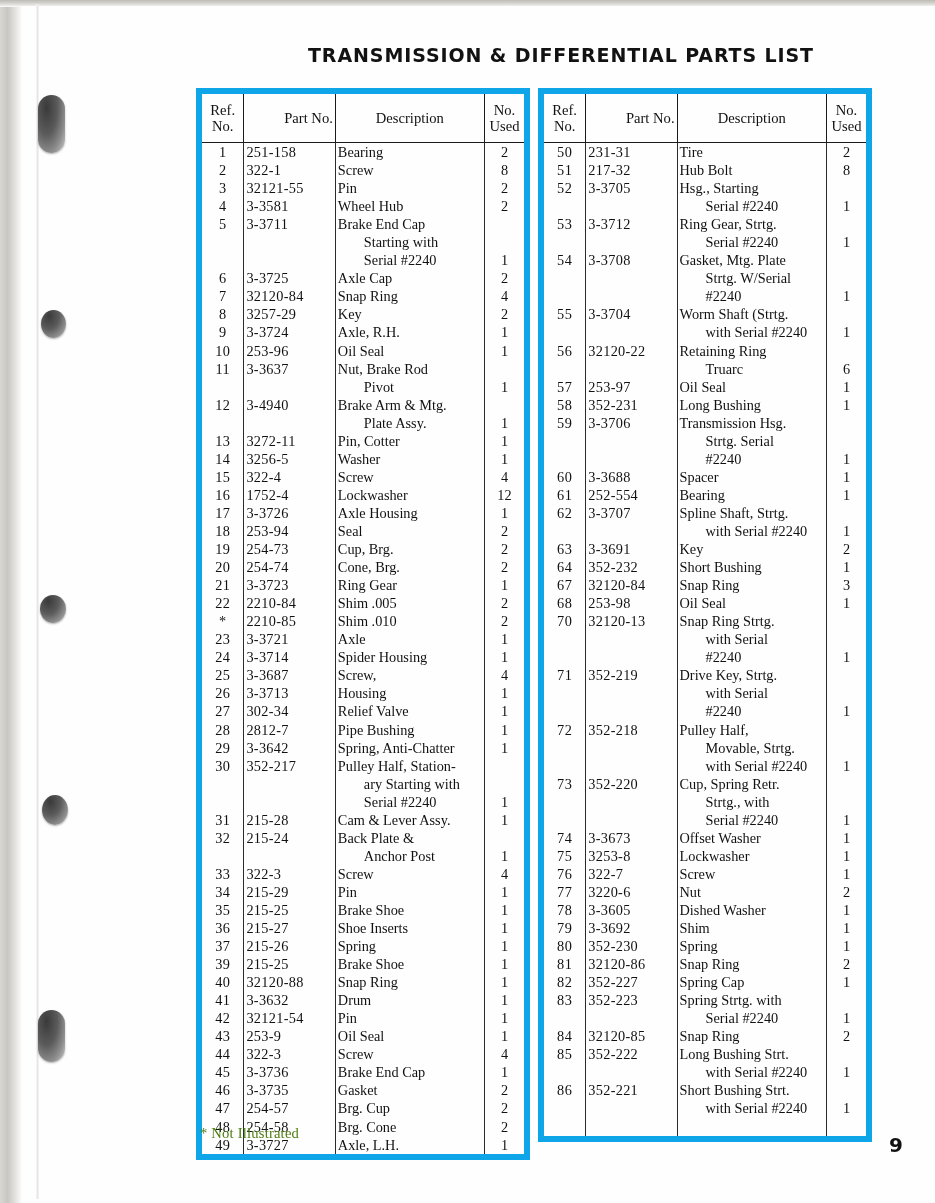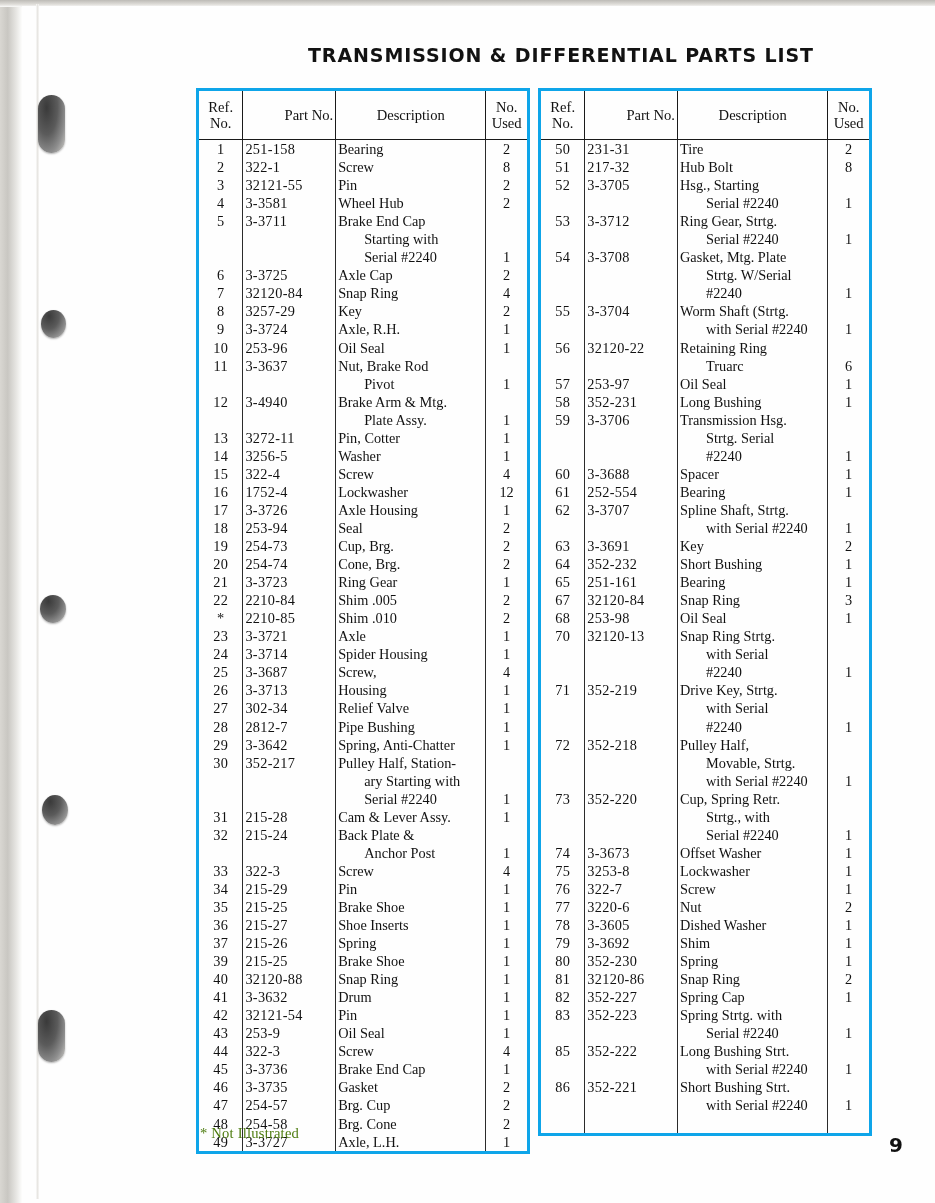--- a/index.html
+++ b/index.html
@@ -60,21 +60,21 @@
     font-size: 19px;
     letter-spacing: 0.9px;
     color: #121212;
     white-space: nowrap;
   }
 
   
   .parts-table {
     position: absolute;
     top: 88px;
-    border: 3px solid #0ea5e9;
+    border: 6px solid #0ea5e9;
     border-collapse: collapse;
     background: #fefefe;
     font-size: 14.3px;
     color: #111;
   }
   #table-left  { left: 196px; width: 334px; }
   #table-right { left: 538px; width: 334px; }
 
   .parts-table col.c-ref  { width: 46px; }
   .parts-table col.c-part { width: 94px; }
@@ -671,26 +671,20 @@
         <td class="desc">Key</td>
         <td class="used">2</td>
       </tr>
       <tr>
         <td class="ref">64</td>
         <td class="part">352-232</td>
         <td class="desc">Short Bushing</td>
         <td class="used">1</td>
       </tr>
       <tr>
-        <td class="ref">65</td>
-        <td class="part">251-161</td>
-        <td class="desc">Bearing</td>
-        <td class="used">1</td>
-      </tr>
-      <tr>
         <td class="ref">67</td>
         <td class="part">32120-84</td>
         <td class="desc">Snap Ring</td>
         <td class="used">3</td>
       </tr>
       <tr>
         <td class="ref">68</td>
         <td class="part">253-98</td>
         <td class="desc">Oil Seal</td>
         <td class="used">1</td>
@@ -827,20 +821,26 @@
         <td class="desc wide">Spring Strtg. with</td>
         <td class="used"></td>
       </tr>
       <tr>
         <td class="ref"></td>
         <td class="part"></td>
         <td class="desc indent1">Serial #2240</td>
         <td class="used">1</td>
       </tr>
       <tr>
+        <td class="ref">84</td>
+        <td class="part">32120-85</td>
+        <td class="desc">Snap Ring</td>
+        <td class="used">2</td>
+      </tr>
+      <tr>
         <td class="ref">85</td>
         <td class="part">352-222</td>
         <td class="desc wide">Long Bushing Strt.</td>
         <td class="used"></td>
       </tr>
       <tr>
         <td class="ref"></td>
         <td class="part"></td>
         <td class="desc indent1 wide">with Serial #2240</td>
         <td class="used">1</td>

